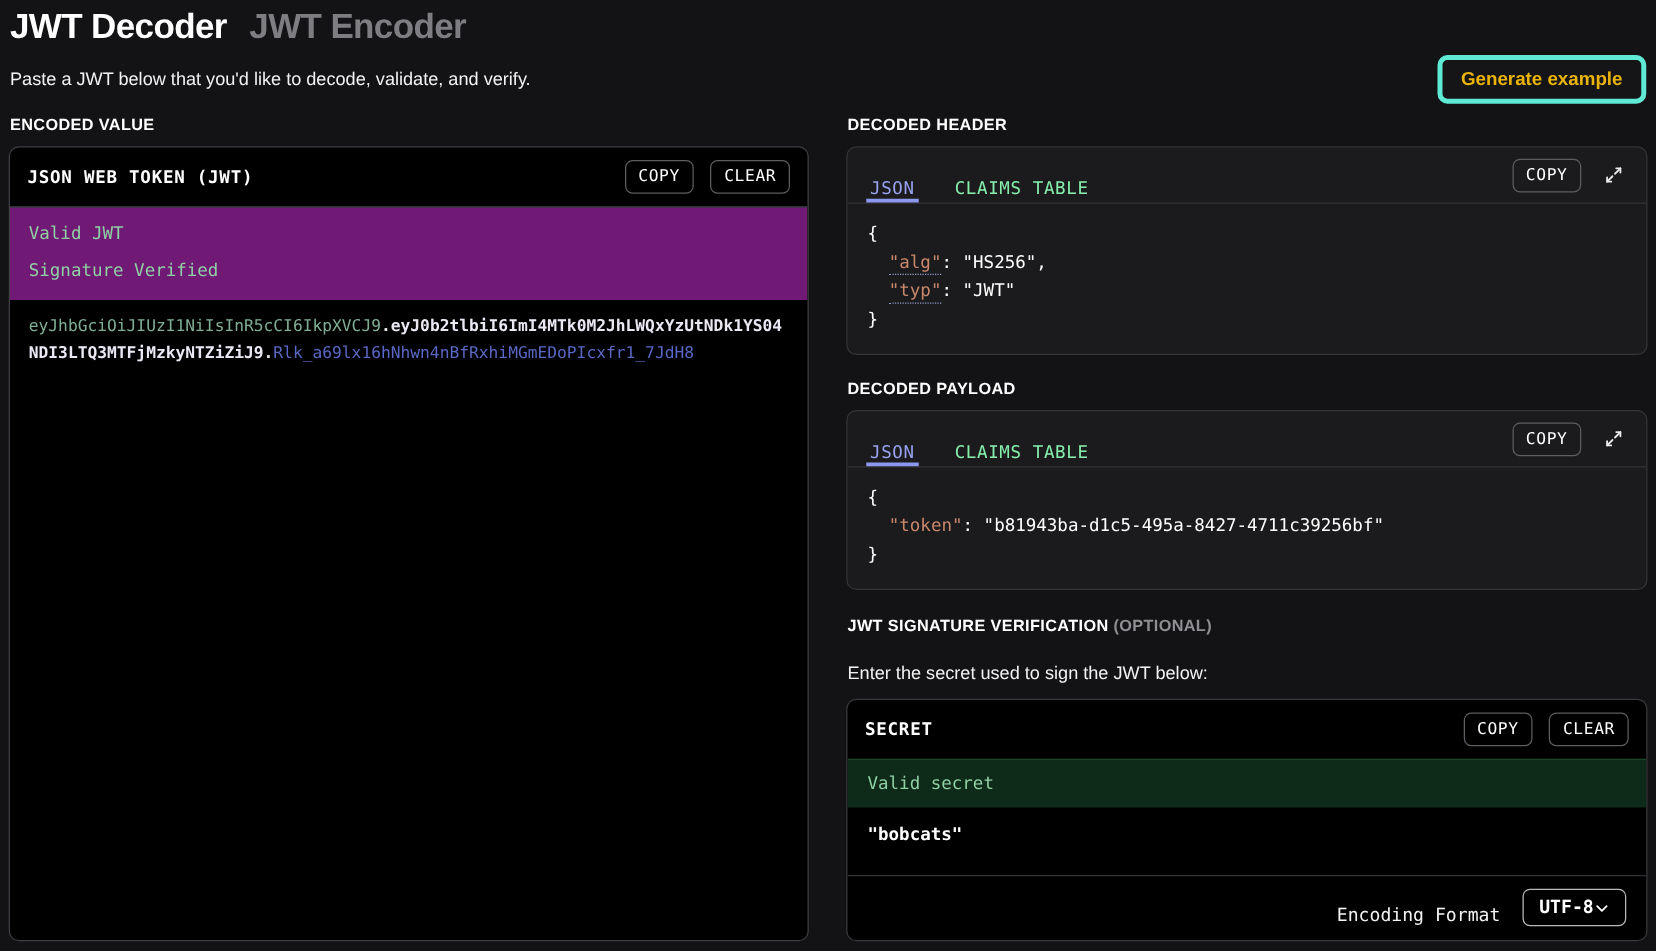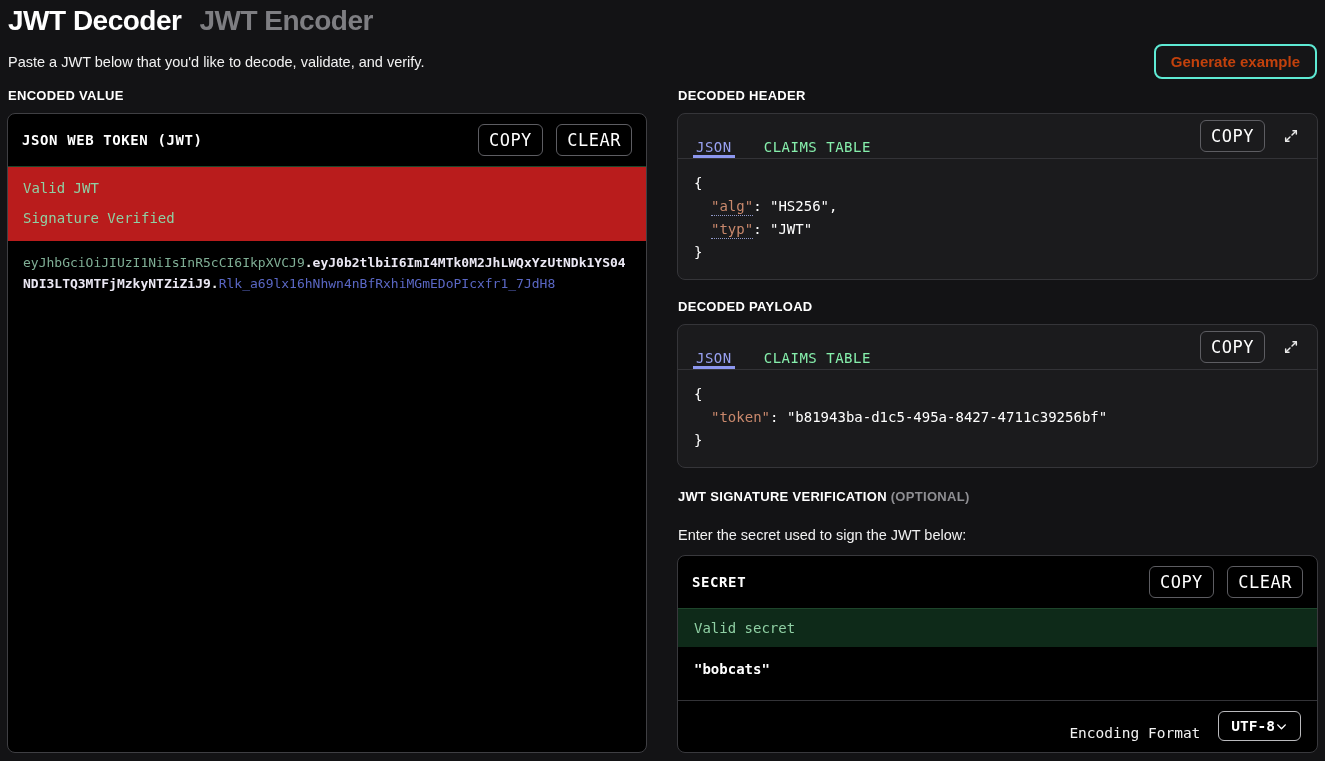--- a/index.html
+++ b/index.html
@@ -13,50 +13,50 @@
   .page { width: 1325px; height: 761px; display: flex; flex-direction: column; }
 
   
   .top { padding: 5px 8px 0 8px; }
   .title-row { display: flex; align-items: baseline; gap: 18px; }
   .app-title { font-size: 28px; font-weight: 700; letter-spacing: -0.5px; color: #ffffff; cursor: pointer; }
   .app-title.inactive { color: #7e7e82; }
   .sub-row { display: flex; justify-content: space-between; align-items: center; margin-top: 7px; }
   .subtitle { font-size: 14.5px; color: #f2f2f2; }
   .generate-btn {
-    background: #151517; color: #c2410c; font-size: 15px; font-weight: 700;
-    border: 2px solid #5eead4; border-radius: 8px; padding: 7px 15px; cursor: pointer;
+    background: #151517; color: #eab308; font-size: 15px; font-weight: 700;
+    border: 4px solid #5eead4; border-radius: 8px; padding: 7px 15px; cursor: pointer;
     font-family: "Liberation Sans", sans-serif;
   }
 
   
   .cols { flex: 1; display: flex; gap: 30px; padding: 0 7px; min-height: 0; }
   .left-col { width: 640px; flex: 0 0 640px; display: flex; flex-direction: column; }
   .right-col { flex: 1; display: flex; flex-direction: column; }
 
   .section-label { font-size: 13px; font-weight: 700; letter-spacing: 0.3px; margin: 9px 0 10px 1px; color: #ffffff; }
   .section-label .optional { color: #8f8f93; }
 
   
   .btn {
-    font-family: "DejaVu Sans Mono", monospace; font-size: 17px; letter-spacing: 0.5px;
+    font-family: "DejaVu Sans Mono", monospace; font-size: 13px; letter-spacing: 0.5px;
     color: #ffffff; background: transparent; border: 1px solid #5d5d62; border-radius: 6px;
     padding: 5px 10px; cursor: pointer;
   }
   .btn + .btn { margin-left: 9px; }
 
   
   .encoded-panel {
     background: #000000; border: 1px solid #3f3f43; border-radius: 8px;
     flex: 1; margin-bottom: 8px; display: flex; flex-direction: column; overflow: hidden;
   }
   .panel-head { display: flex; align-items: center; justify-content: space-between; padding: 10px 14px; min-height: 47px; gap: 24px; }
   .panel-head-title { font-family: "DejaVu Sans Mono", monospace; font-size: 14px; font-weight: 700; letter-spacing: 0.6px; }
   .status-banner {
-    background: #b91c1c; border-top: 1px solid #1e452b;
+    background: #701a75; border-top: 1px solid #1e452b;
     padding: 13px 15px 15px; display: flex; flex-direction: column; gap: 14px;
     font-family: "DejaVu Sans Mono", monospace; font-size: 14px; color: #8fd0a4;
   }
   .token-area {
     padding: 12px 15px; font-family: "DejaVu Sans Mono", monospace; font-size: 13px;
     line-height: 1.58; word-break: break-all; cursor: text;
   }
   .seg-header { color: #7fae95; }
   .seg-payload { color: #ebe8f4; font-weight: 700; }
   .seg-signature { color: #5a67c4; }

